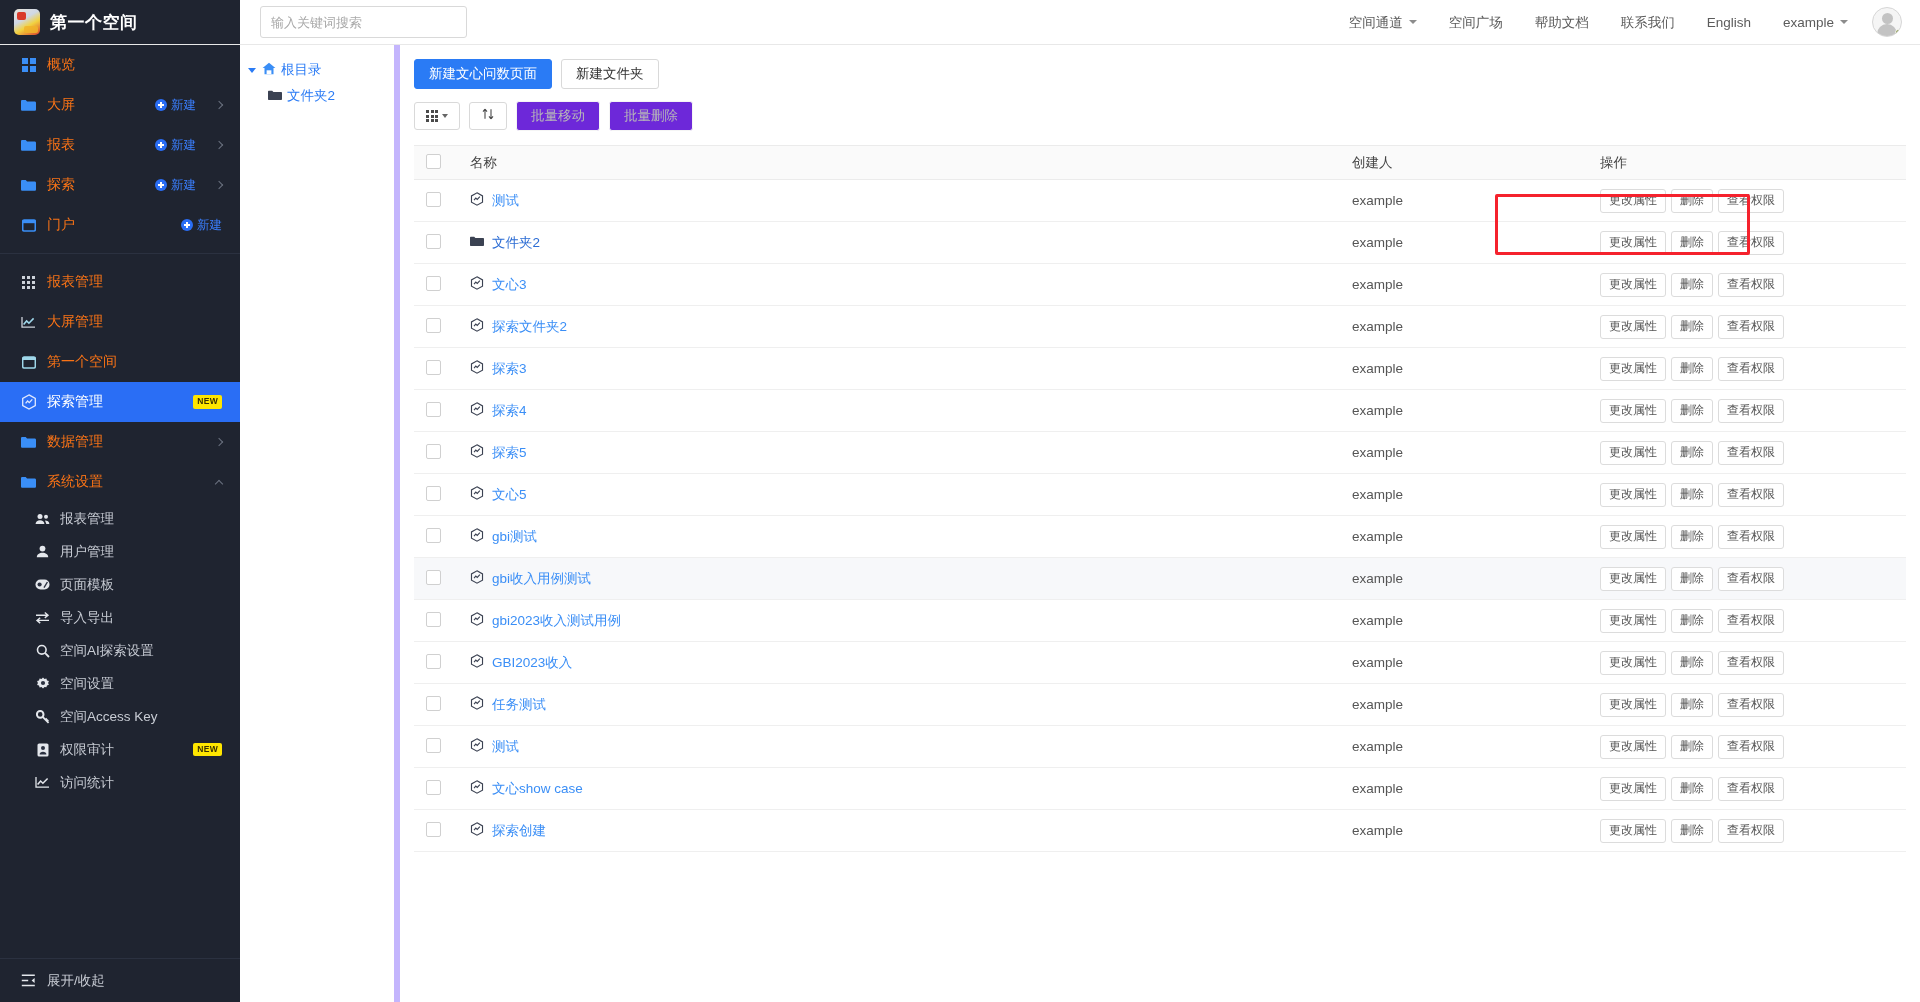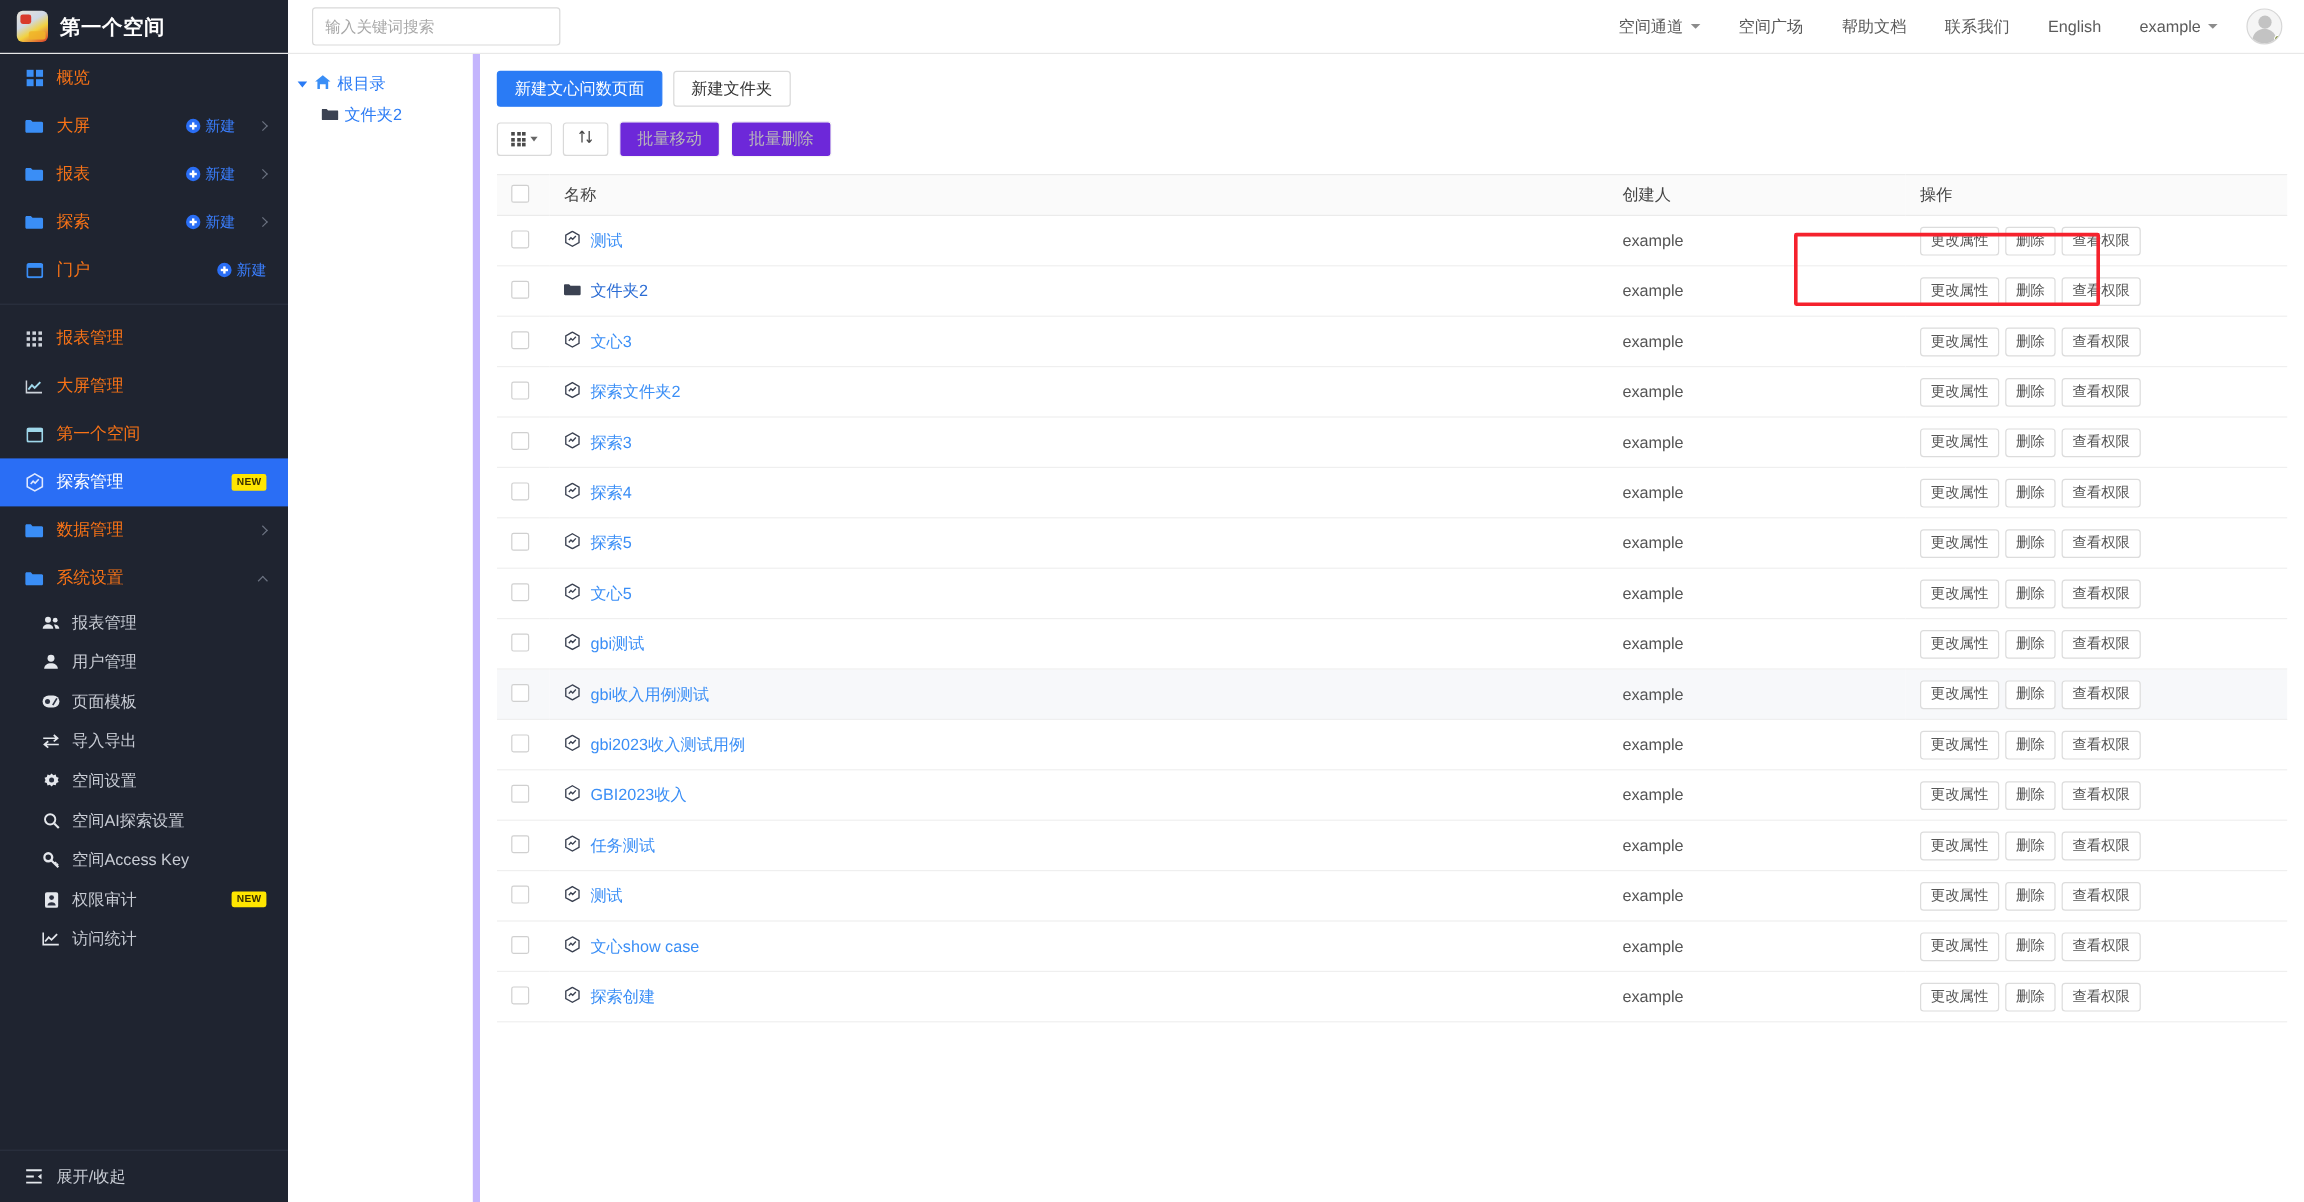--- a/index.html
+++ b/index.html
@@ -426,34 +426,34 @@
           <svg width="15" height="13" viewBox="0 0 15 13">
               <path d="M1 4.2h12M9.8 1.5l3.2 2.7-3.2 2.7" stroke="#e4e7ec" stroke-width="1.4" fill="none"></path>
               <path d="M14 9.4H2M5.2 6.7 2 9.4l3.2 2.7" stroke="#e4e7ec" stroke-width="1.4" fill="none"></path>
             </svg>
         </span>
         <span>导入导出</span>
       </div>
       <div class="side-sub">
         <span class="side-ico">
           <svg width="14" height="14" viewBox="0 0 14 14">
+              <circle cx="5.8" cy="5.8" r="4.3" fill="none" stroke="#e4e7ec" stroke-width="1.6"></circle>
+              <path d="M9.2 9.2 13 13" stroke="#e4e7ec" stroke-width="1.8"></path>
+            </svg>
+        </span>
+        <span>空间AI探索设置</span>
+      </div>
+      <div class="side-sub">
+        <span class="side-ico">
+          <svg width="14" height="14" viewBox="0 0 14 14">
               <path d="M7 0.6 8.5 2l1.9-.5.6 1.9 1.9.7-.8 1.8.8 1.8-1.9.7-.6 1.9L8.5 10 7 11.4 5.5 10l-1.9.5-.6-1.9-1.9-.7.8-1.8L1.1 4.1l1.9-.7.6-1.9L5.5 2z" fill="#e4e7ec"></path>
               <circle cx="7" cy="6" r="2.1" fill="#2b3140"></circle>
             </svg>
         </span>
         <span>空间设置</span>
-      </div>
-      <div class="side-sub">
-        <span class="side-ico">
-          <svg width="14" height="14" viewBox="0 0 14 14">
-              <circle cx="5.8" cy="5.8" r="4.3" fill="none" stroke="#e4e7ec" stroke-width="1.6"></circle>
-              <path d="M9.2 9.2 13 13" stroke="#e4e7ec" stroke-width="1.8"></path>
-            </svg>
-        </span>
-        <span>空间AI探索设置</span>
       </div>
       <div class="side-sub">
         <span class="side-ico">
           <svg width="14" height="14" viewBox="0 0 14 14">
               <circle cx="4.2" cy="4.4" r="3.3" fill="none" stroke="#e4e7ec" stroke-width="2"></circle>
               <path d="M6.4 6.6 12.6 12.8M9.6 9.8l1.3-1.3M11 11.2l1.3-1.3" stroke="#e4e7ec" stroke-width="1.8"></path>
             </svg>
         </span>
         <span>空间Access Key</span>
       </div>

